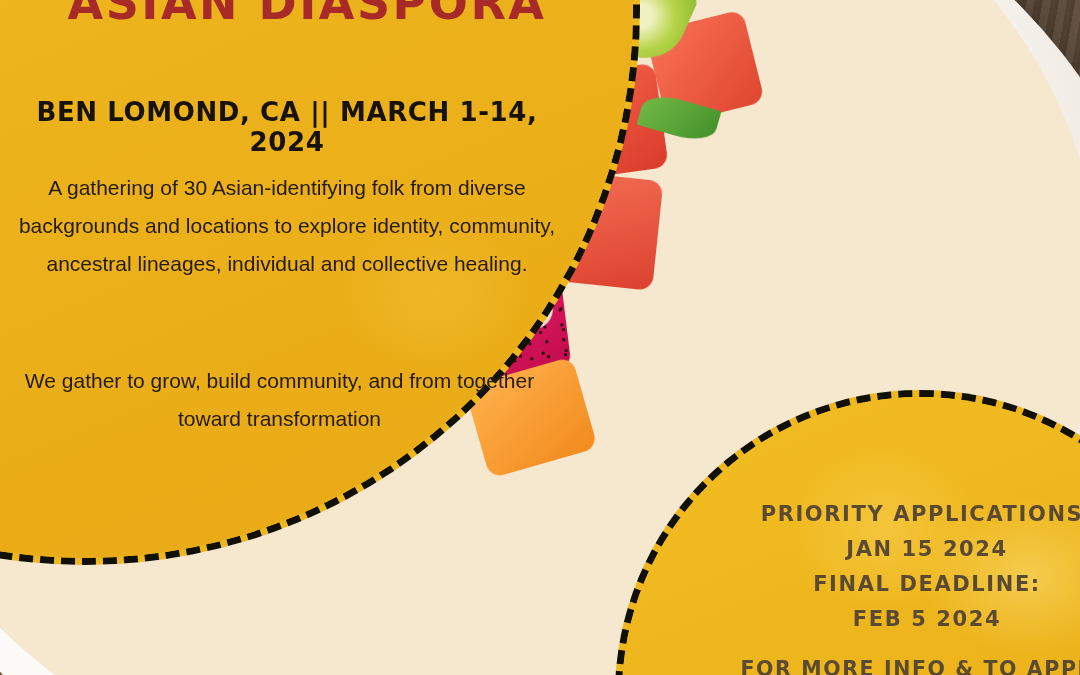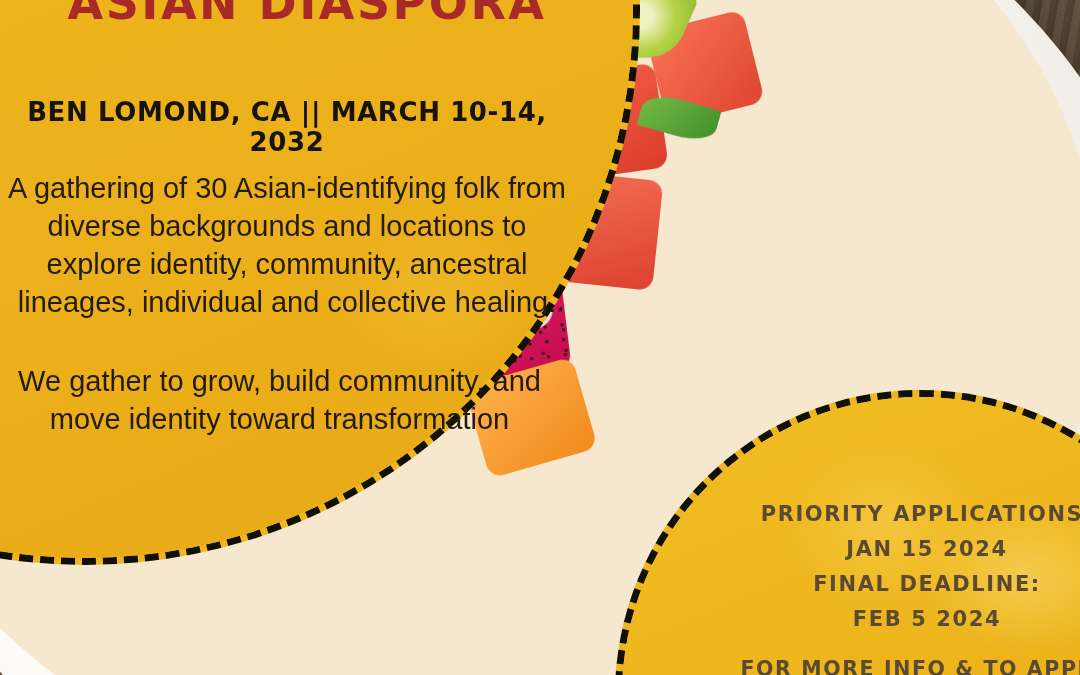--- a/index.html
+++ b/index.html
@@ -87,21 +87,21 @@
     position:absolute;left:0;top:90px;width:560px;text-align:center;
     color:#17130B;
     font-family:"DejaVu Sans",sans-serif;
     font-weight:bold;font-size:26px;letter-spacing:.6px;
   }
 
   .body-copy{
     position:absolute;left:0;width:560px;text-align:center;
     color:#241B10;
     font-family:"Liberation Sans",sans-serif;
-    font-size:29px;line-height:38px;font-weight:400;
+    font-size:21px;line-height:38px;font-weight:400;
   }
   #para1{top:162px;}
   #para2{top:355px;width:545px;}
 
   .deadline-line{
     position:absolute;width:610px;text-align:center;left:0;
     color:#5A4A32;
     font-family:"DejaVu Sans",sans-serif;
     font-weight:bold;font-size:21px;letter-spacing:1.6px;
     text-transform:uppercase;
@@ -162,25 +162,25 @@
     </div>
   </div>
 
   <div class="disc" id="disc-main">
     <div class="disc-tex"></div>
     <div class="disc-content" style="left:470px;top:545px;">
 
       <div class="headline" id="title-line1">ASIAN DIASPORA</div>
 
 
-      <div id="subtitle">BEN LOMOND, CA || MARCH 10-14, 2032</div>
+      <div id="subtitle">BEN LOMOND, CA || MARCH 1-14, 2024</div>
 
       <div class="body-copy" id="para1">A gathering of 30 Asian-identifying folk from diverse backgrounds and locations to explore identity, community, ancestral lineages, individual and collective healing.</div>
 
-      <div class="body-copy" id="para2">We gather to grow, build community, and move identity toward transformation</div>
+      <div class="body-copy" id="para2">We gather to grow, build community, and from together toward transformation</div>
     </div>
   </div>
 
   <div class="disc" id="disc-deadline">
     <div class="disc-tex"></div>
     <div class="disc-content">
       <div class="deadline-line" id="dl-0">PRIORITY APPLICATIONS:</div>
       <div class="deadline-line" id="dl-1">JAN 15 2024</div>
       <div class="deadline-line" id="dl-2">FINAL DEADLINE:</div>
       <div class="deadline-line" id="dl-3">FEB 5 2024</div>

